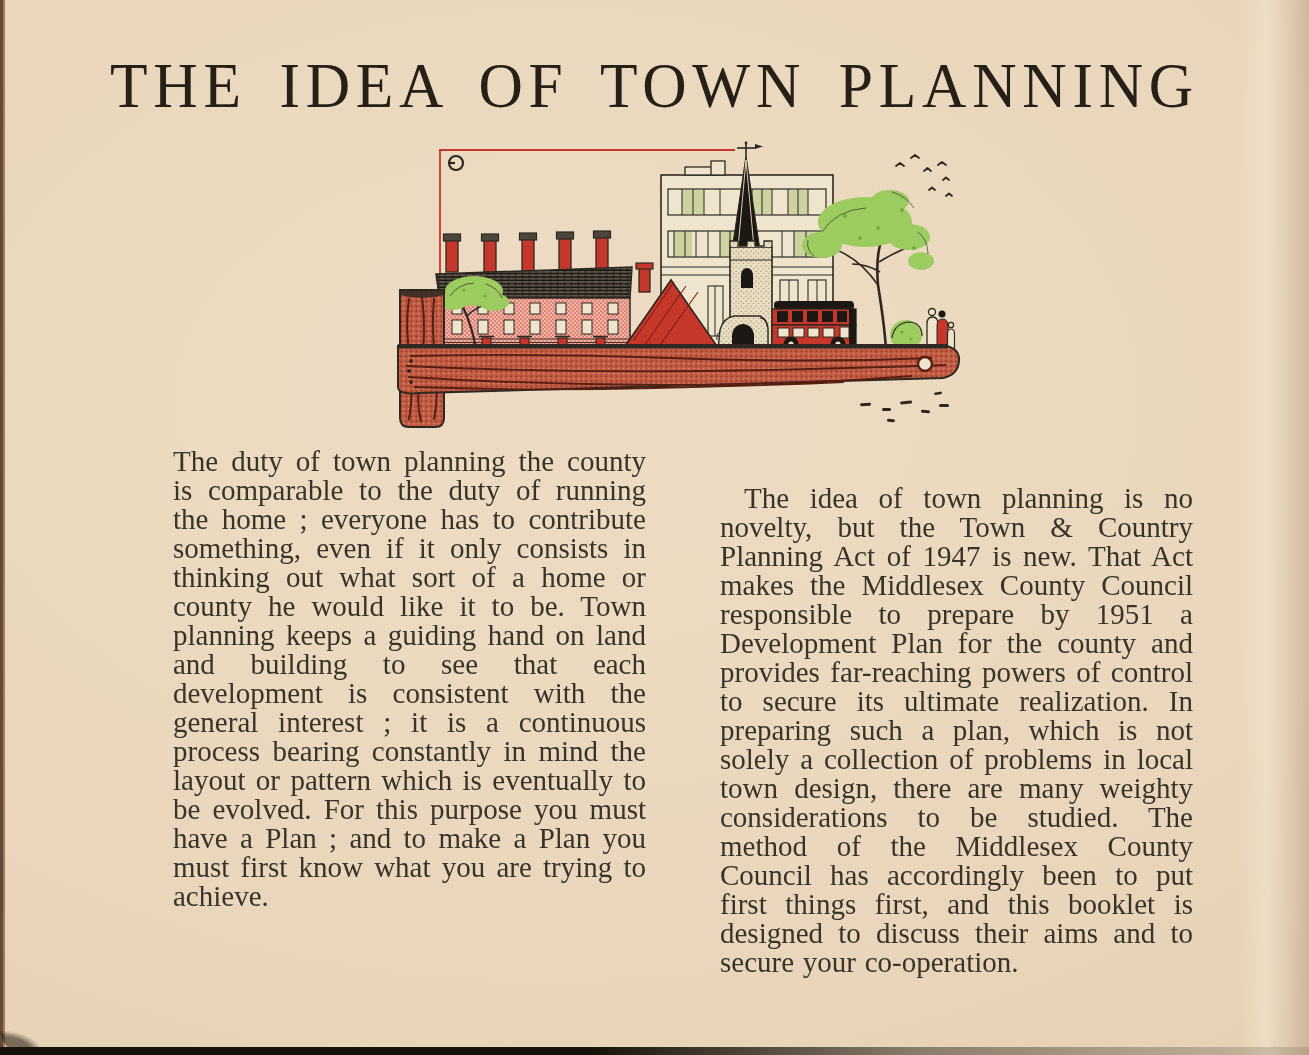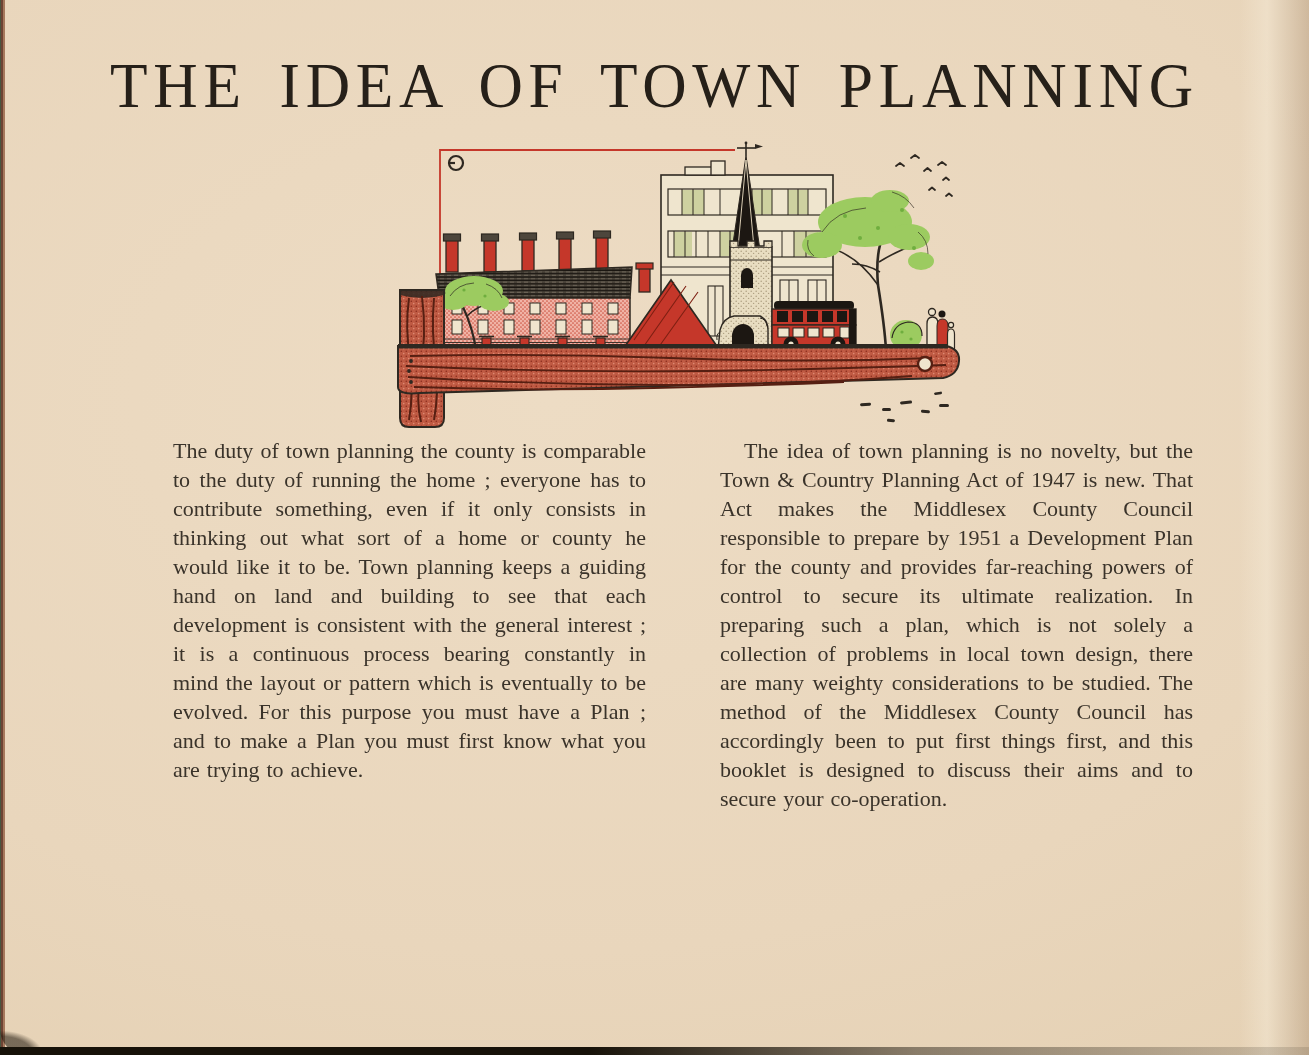--- a/index.html
+++ b/index.html
@@ -34,27 +34,27 @@
   .title{
     position:absolute;top:52px;left:0;right:0;
     text-align:center;white-space:nowrap;
     font-size:64px;font-weight:normal;line-height:1.05;
     letter-spacing:6px;word-spacing:12px;
     color:#262019;margin:0;
     transform:scaleX(.96);
   }
   .illustration{position:absolute;left:390px;top:140px;width:580px;height:290px;}
   .col{
-    position:absolute;top:436px;width:473px;
-    font-size:22px;line-height:29px;color:#3a332a;
+    position:absolute;top:447px;width:473px;
+    font-size:29px;line-height:29px;color:#3a332a;
     text-align:justify;margin:0;
     word-spacing:1.5px;
   }
   .col-left{left:173px;}
-  .col-right{left:720px;}
+  .col-right{left:720px;margin-top:37px;}
   .col-right{text-indent:24px;}
   svg .sq{stroke-linecap:round;stroke-linejoin:round;}
 </style>
 </head>
 <body>
 
 <div class="page">
 
   <h1 class="title">THE IDEA OF TOWN PLANNING</h1>
 

